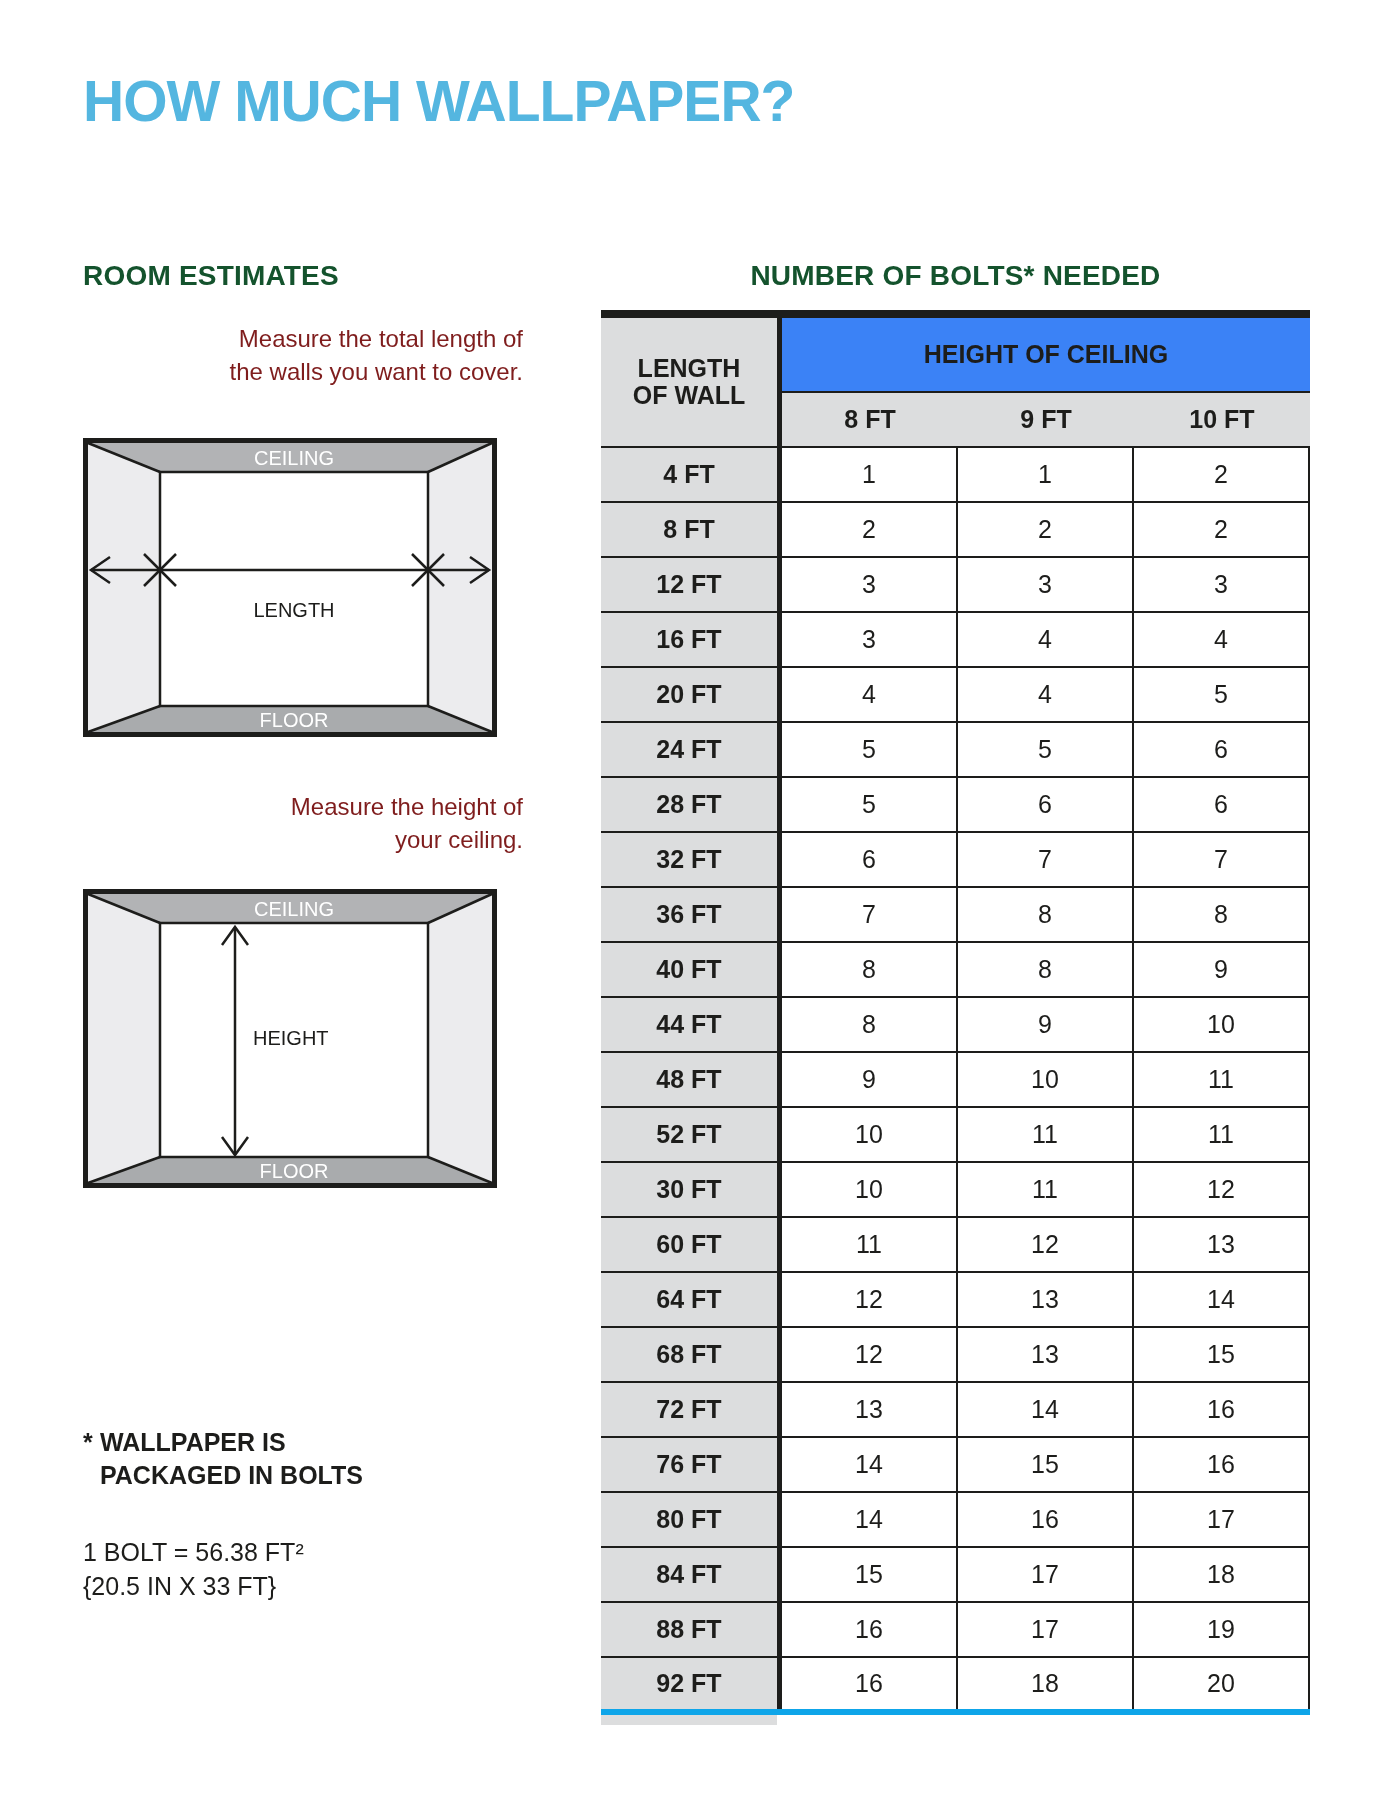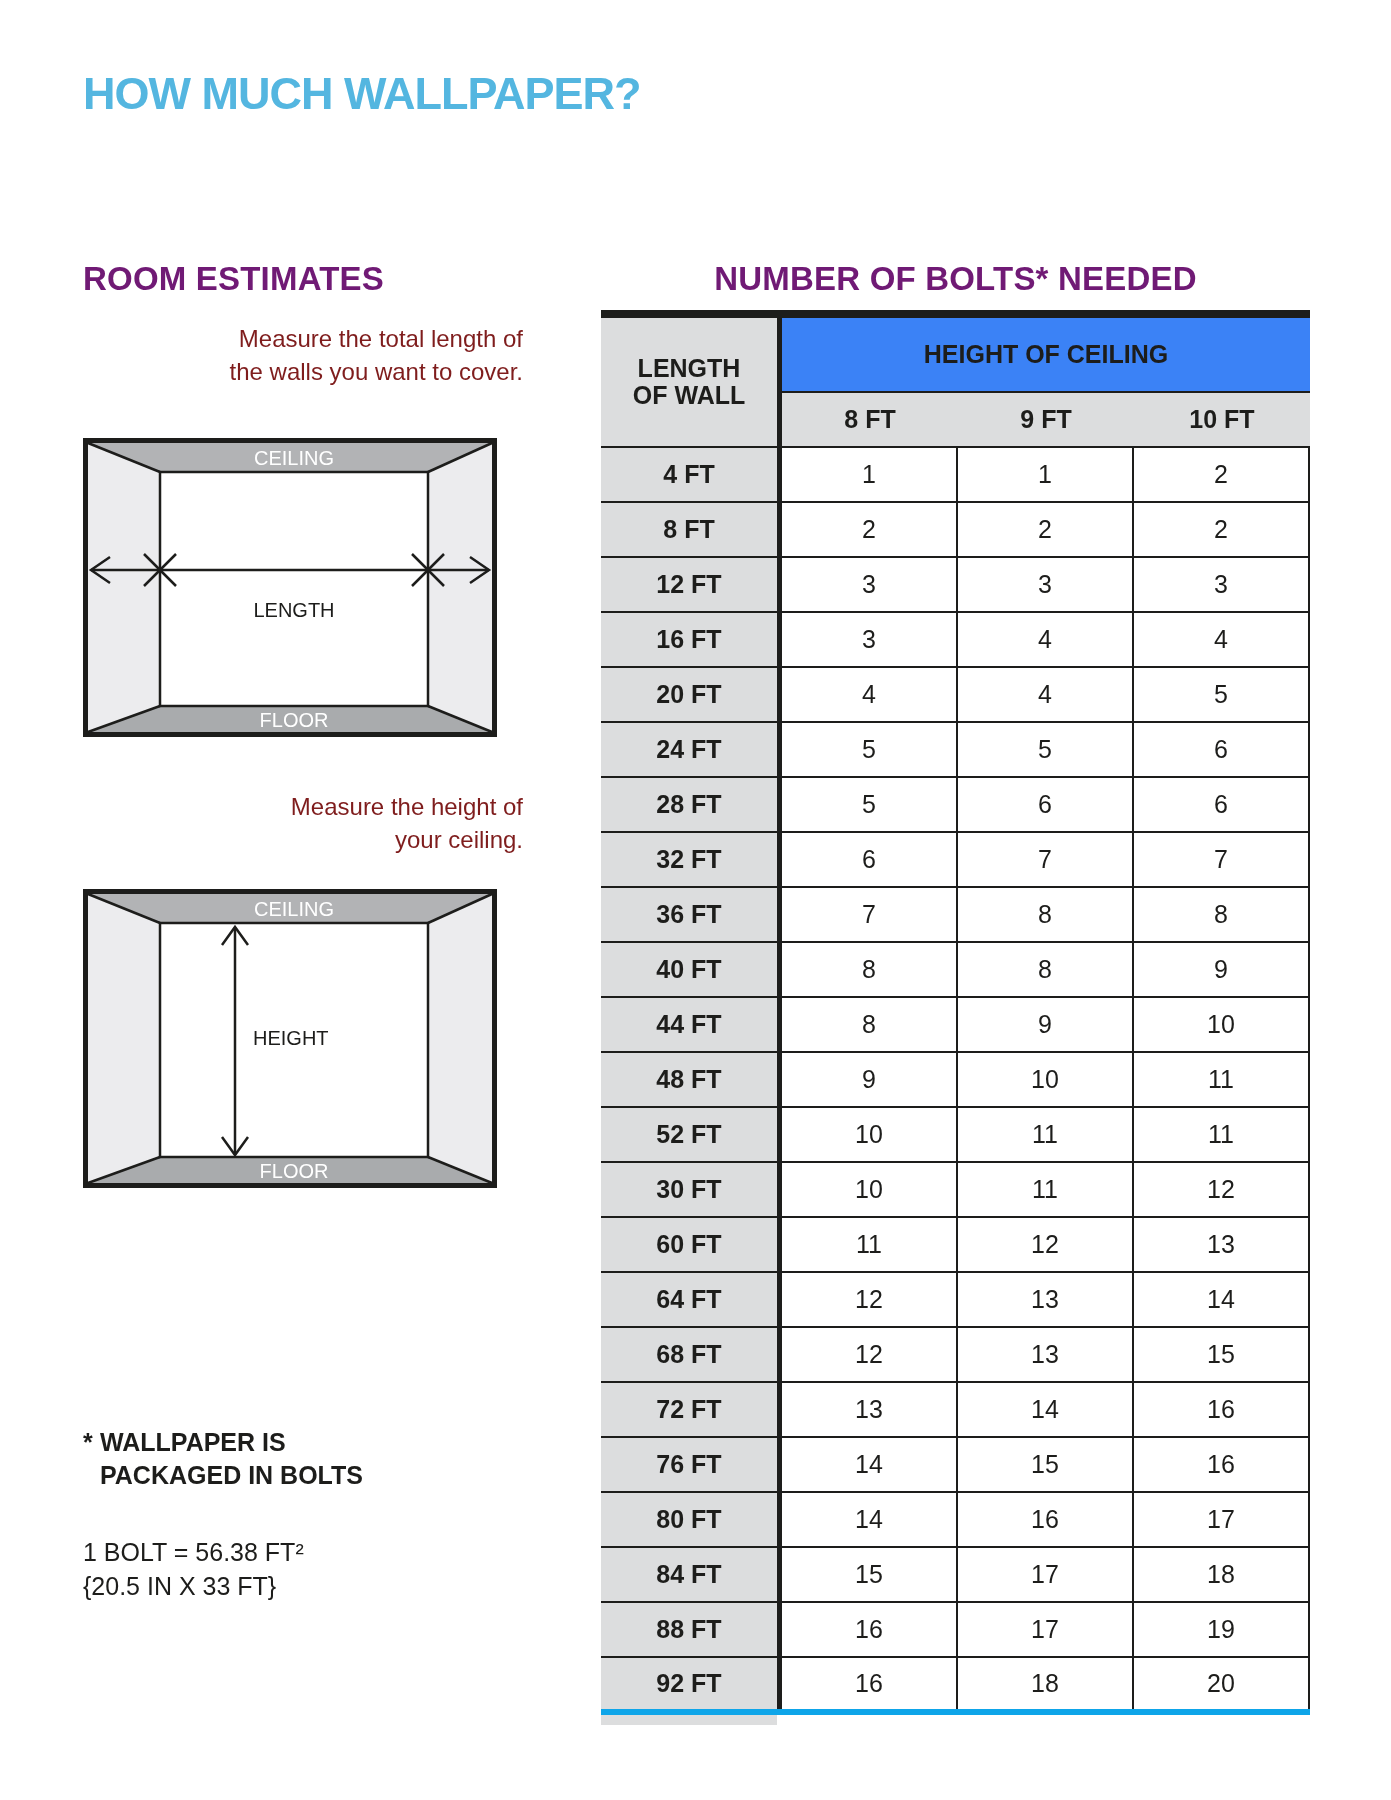--- a/index.html
+++ b/index.html
@@ -10,30 +10,30 @@
     height: 1800px;
     background: #ffffff;
     font-family: "Liberation Sans", "DejaVu Sans", sans-serif;
     color: #1d1d1b;
     overflow: hidden;
   }
   .page-title {
     position: absolute;
     left: 83px;
     top: 68px;
-    font-size: 45px;
+    font-size: 57px;
     font-weight: bold;
     letter-spacing: -1px;
     color: #54b6e0;
   }
   .section-heading {
     position: absolute;
-    font-size: 33px;
-    font-weight: bold;
-    color: #701a75;
+    font-size: 28px;
+    font-weight: bold;
+    color: #14532d;
     letter-spacing: 0.2px;
   }
   .room-estimates-heading { left: 83px; top: 260px; }
   .bolts-heading { left: 601px; top: 260px; width: 709px; text-align: center; }
   .para {
     position: absolute;
     left: 83px;
     font-size: 24px;
     line-height: 33px;
     color: #7f1d1d;

